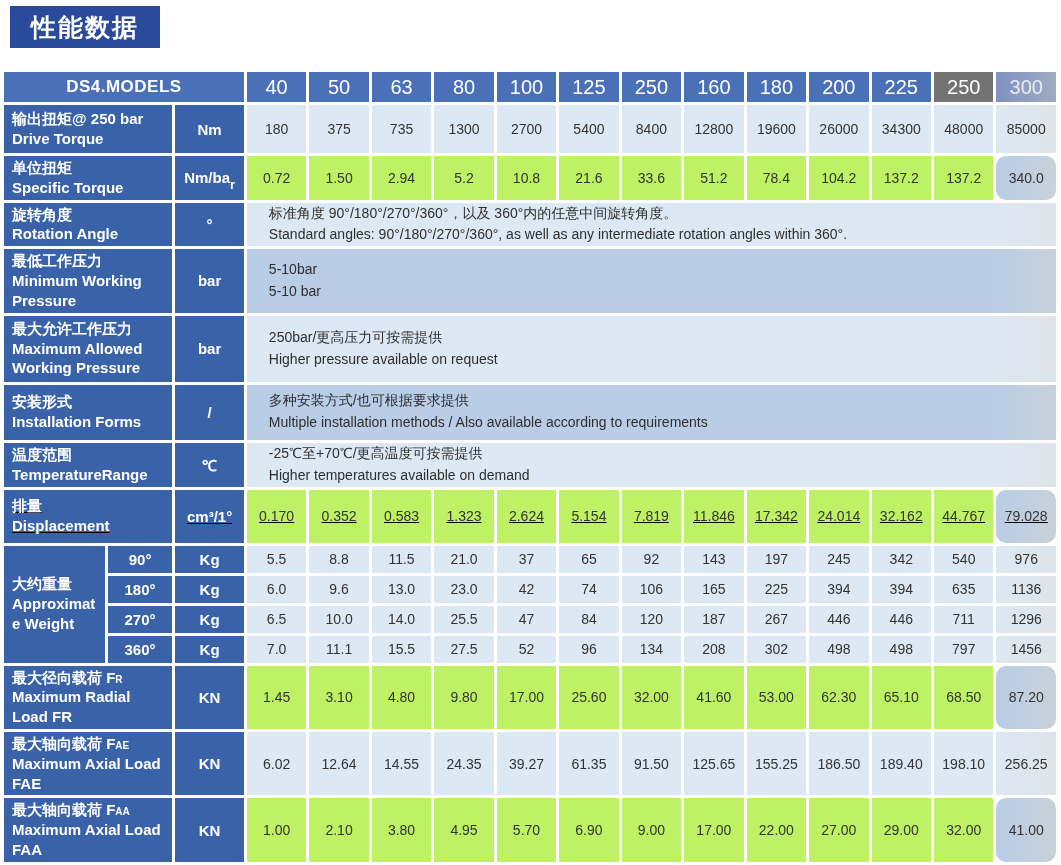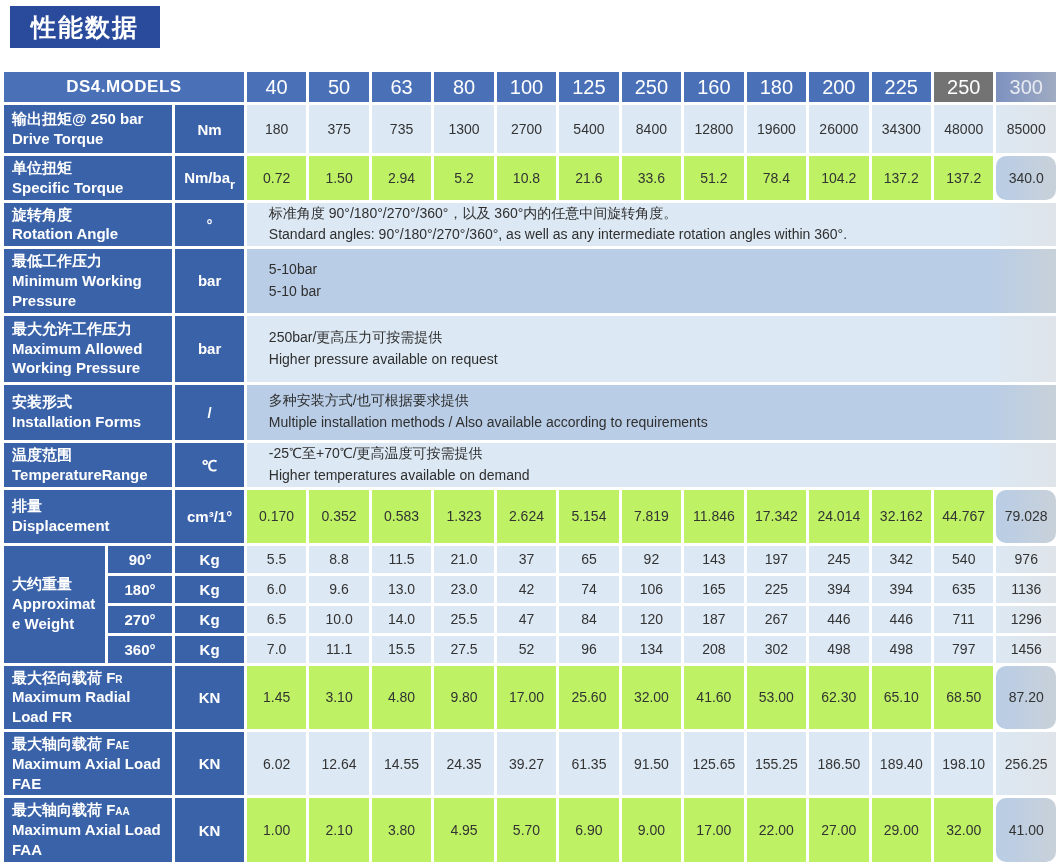--- a/index.html
+++ b/index.html
@@ -40,21 +40,21 @@
   .val.light.last { background:linear-gradient(to right, #dce8f3, #dfe4e9); }
   .val.dark.last  { background:linear-gradient(to right, #b9cde6, #c8d1d9);border-radius:10px; }
 
   .span-text { text-align:left; padding-left:22px; font-size:14px; color:#2f2f2f; line-height:1.55; }
   .span-text.light { background:linear-gradient(to right, #dce8f3 92%, #dfe4e9 100%); }
   .span-text.dark  { background:linear-gradient(to right, #b9cde6 92%, #c8d1d9 100%); }
 
   
   tr.rh-hdr  { height:30px;padding-left:32px; } tr.rh-dt   { height:48px; } tr.rh-st   { height:42px; }
   tr.rh-ra   { height:40px;margin-left:9px; } tr.rh-minp { height:56px;margin-top:20px; } tr.rh-maxp { height:66px; }
-  tr.rh-inst { height:55px; } tr.rh-temp { height:44px; } tr.rh-disp { height:53px; }
+  tr.rh-inst { height:55px; } tr.rh-temp { height:44px; } tr.rh-disp { height:53px;text-decoration:underline; }
   tr.rh-w    { height:27px; } tr.rh-fr   { height:56px;margin-left:12px; } tr.rh-fae  { height:62px; }
   tr.rh-faa  { height:60px; }
 </style>
 </head>
 <body>
 
 <div class="banner">
   <div class="banner-zh">性能数据</div>
 </div>
 

